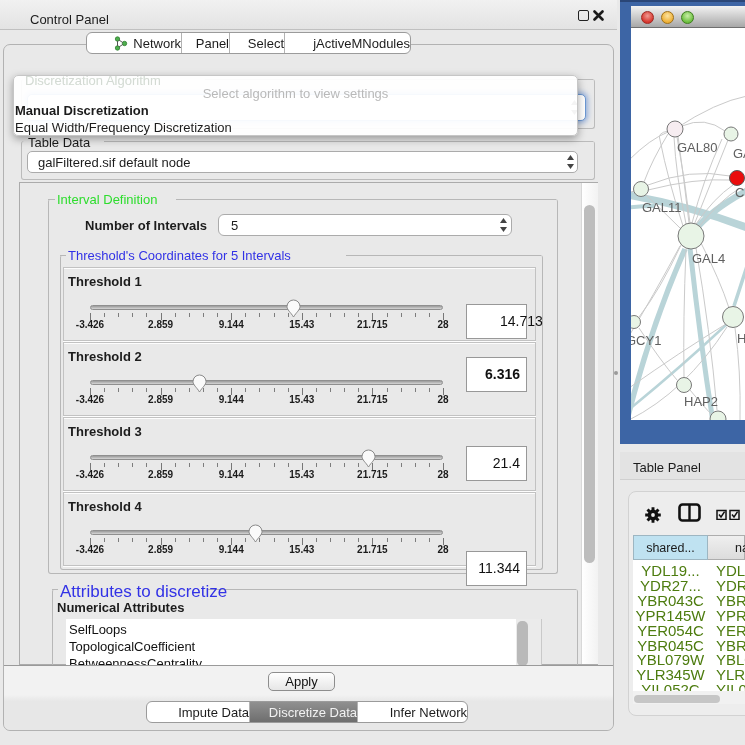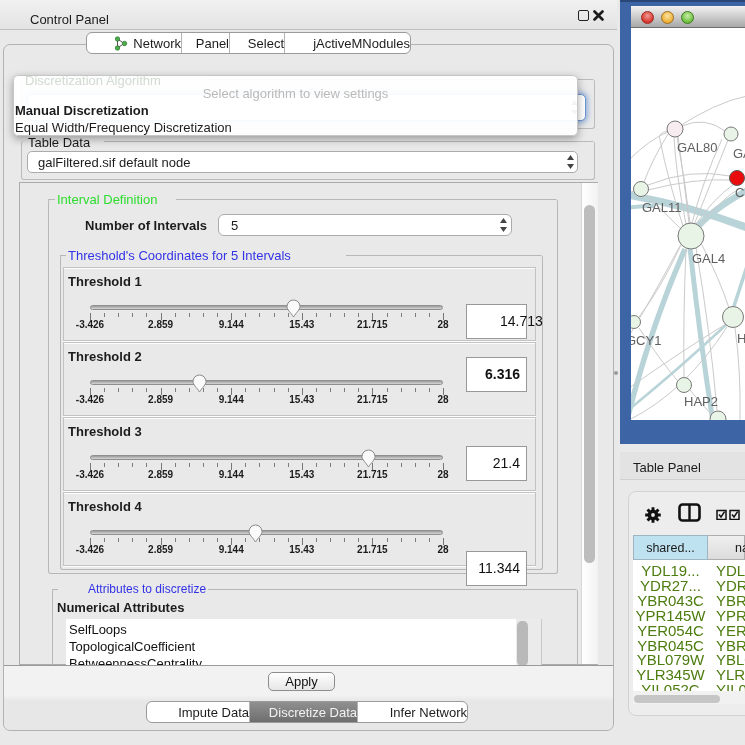--- a/index.html
+++ b/index.html
@@ -162,21 +162,21 @@
 <div class="tick" style="left:443.0px;top:538px;height:7px;"></div>
 <div class="tlab" style="left:443.0px;top:544px;">28</div>
 <svg class="ab" style="left:248.4px;top:523.5px;" width="15" height="19" viewBox="0 0 15 19">
     <path d="M1 7.5 a6.5 6.5 0 0 1 13 0 c0 3.5 -3.5 5.5 -6.5 10.5 c-3 -5 -6.5 -7 -6.5 -10.5 z" fill="#fafafa" stroke="#8a8a8a" stroke-width="1"></path>
   </svg>
 <div class="vbox" style="top:551px;">11.344</div>
 
 <div class="ab" style="left:52px;top:589px;width:524px;height:77px;border:1px solid #b7b7b7;border-top:none;border-radius:3px;"></div>
 <div class="ab" style="left:52px;top:589px;width:6px;height:1px;background:#b7b7b7;"></div>
 <div class="ab" style="left:208px;top:589px;width:368px;height:1px;background:#b7b7b7;"></div>
-<div class="ab" style="left:60px;top:582px;font-size:12px;color:#3232e6;margin-left:28px;">Attributes to discretize</div>
+<div class="ab" style="left:60px;top:582px;font-size:17px;color:#3232e6;">Attributes to discretize</div>
 <div class="ab lbl b" style="left:57px;top:600px;">Numerical Attributes</div>
 
 <div class="ab" style="left:66px;top:619px;width:450px;height:47px;background:#fff;"></div>
 <div class="ab" style="left:516px;top:619px;width:26px;height:47px;background:#ebebeb;border-right:1px solid #c9c9c9;box-sizing:border-box;"></div>
 <div class="ab" style="left:69px;top:622px;font-size:13px;color:#111;">SelfLoops</div>
 <div class="ab" style="left:69px;top:639px;font-size:13px;color:#111;">TopologicalCoefficient</div>
 <div class="ab" style="left:69px;top:656px;font-size:13px;color:#111;">BetweennessCentrality</div>
 <div class="ab" style="left:517px;top:621px;width:11px;height:45px;background:#b9b9b9;border-radius:5px;"></div>
 
 <div class="ab" style="left:4px;top:665px;width:609px;height:65px;background:linear-gradient(#f2f2f2 0 45%,#e7e7e7 55% 100%);border-top:1px solid #9a9a9a;box-sizing:border-box;border-radius:0 0 7px 7px;"></div>

